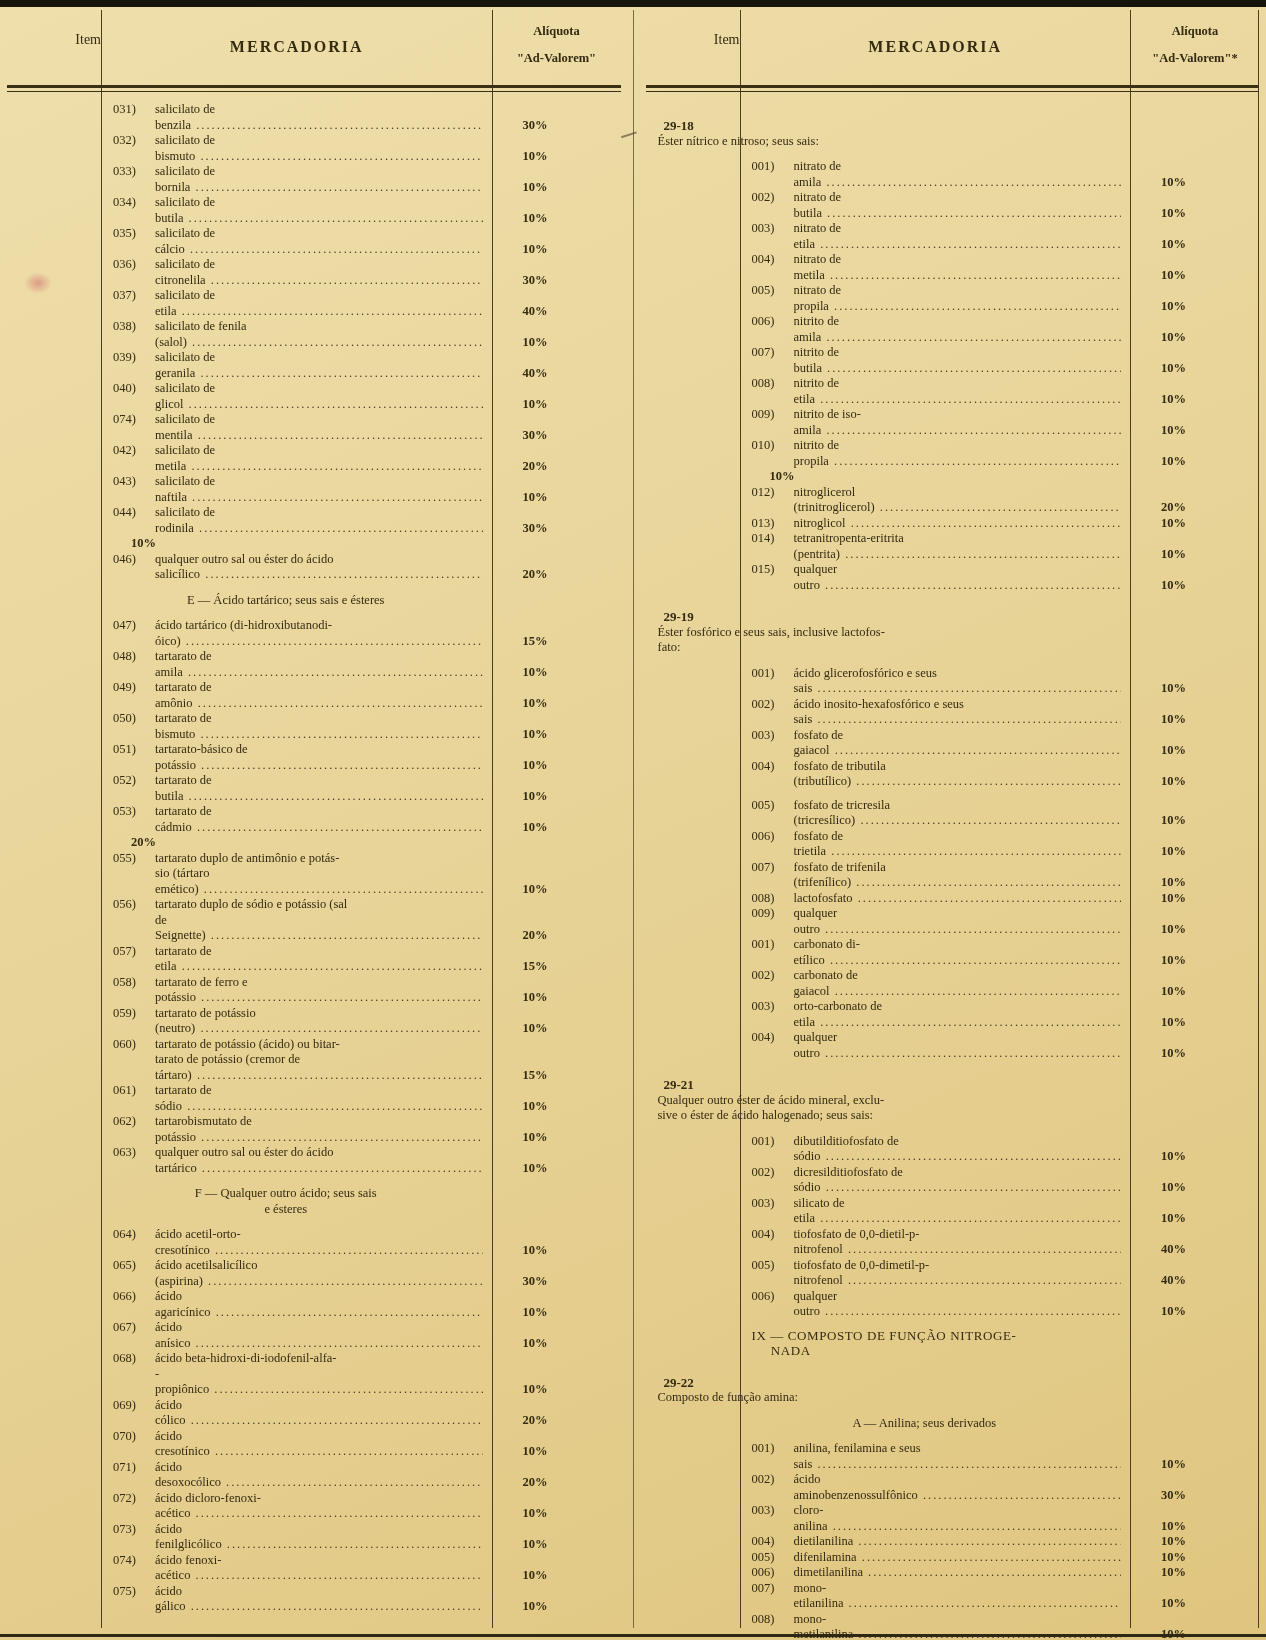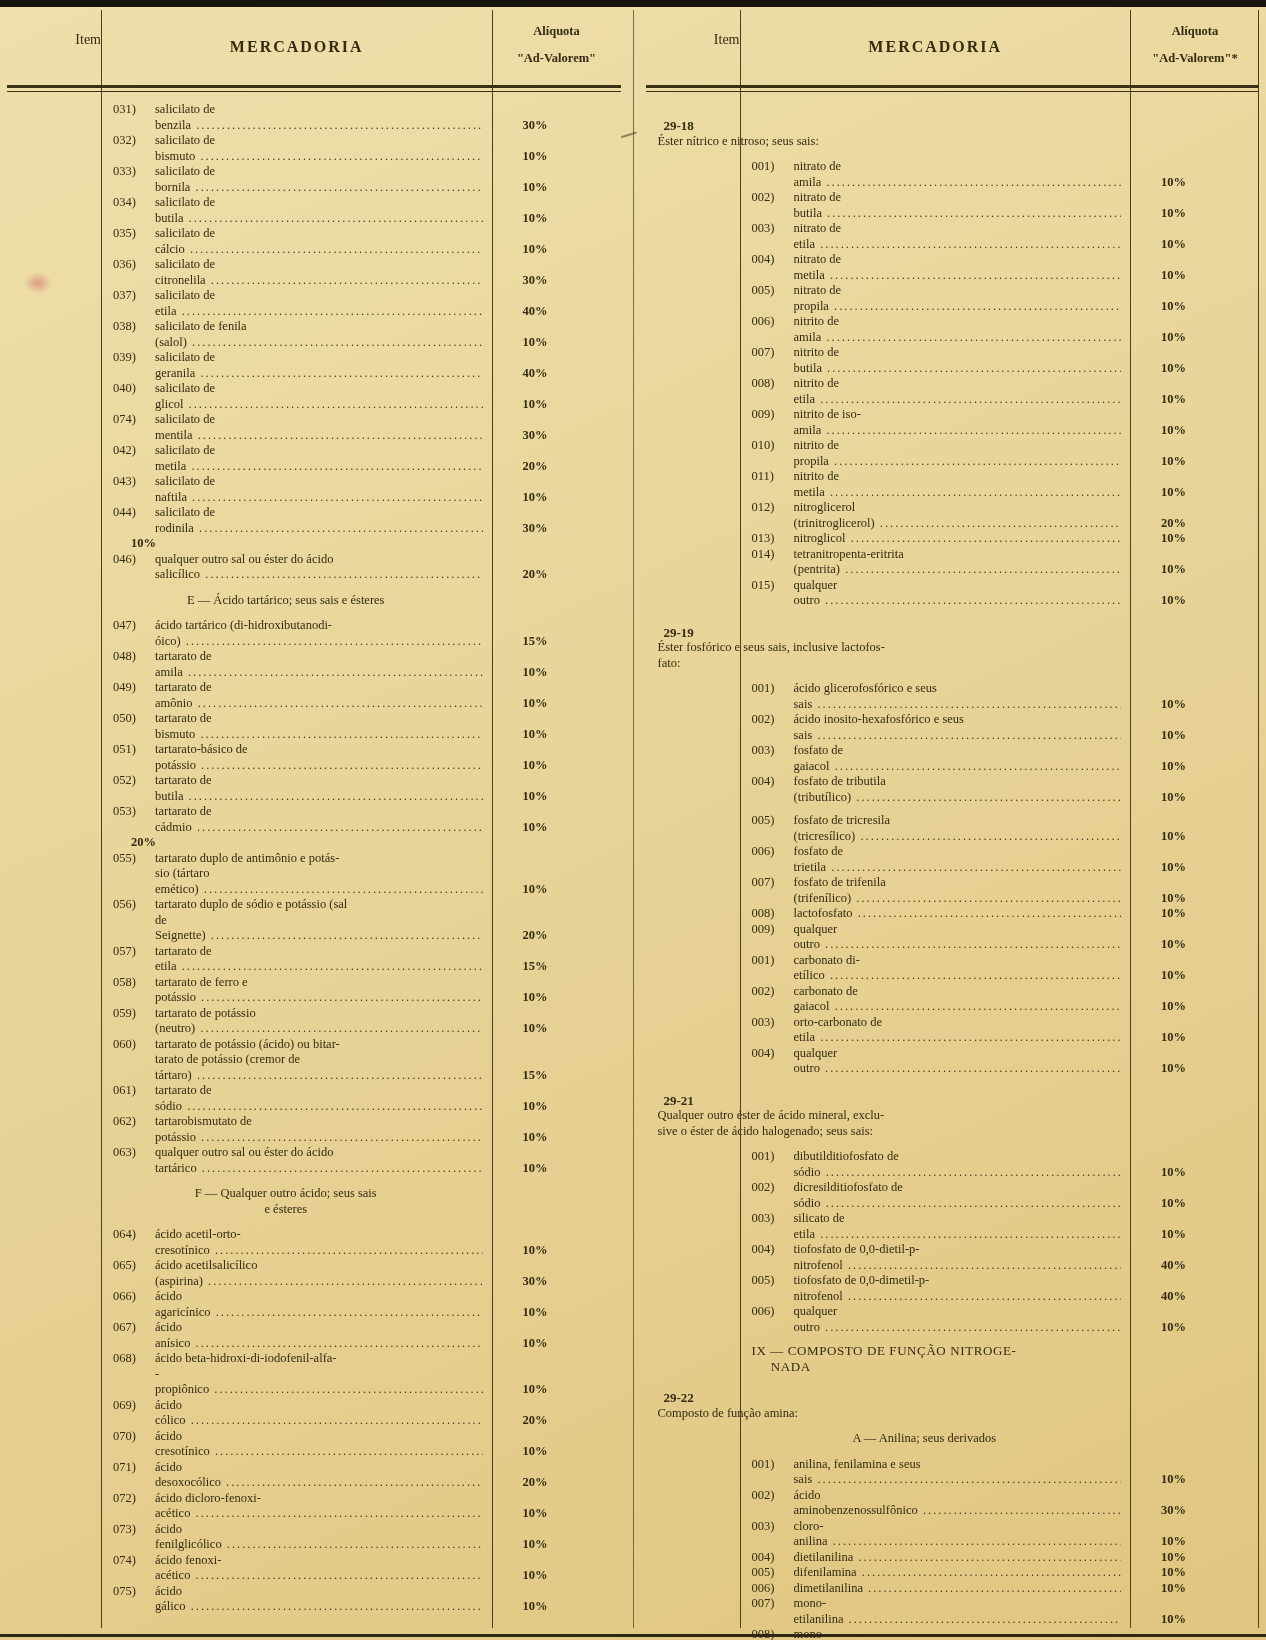--- a/index.html
+++ b/index.html
@@ -555,24 +555,20 @@
           <div class="trow">
             <div class="c-item"></div>
             <div class="c-merc">
               <span class="num">010)</span>
               <span class="txt dots">nitrito de propila</span>
             </div>
             <div class="c-rate">10%</div>
           </div>
           <div class="trow">
             <div class="c-item"></div>
-            <div class="c-merc">
-              <span class="num">011)</span>
-              <span class="txt dots">nitrito de metila</span>
-            </div>
             <div class="c-rate">10%</div>
           </div>
           <div class="trow">
             <div class="c-item"></div>
             <div class="c-merc">
               <span class="num">012)</span>
               <span class="txt dots">nitroglicerol (trinitroglicerol)</span>
             </div>
             <div class="c-rate">20%</div>
           </div>

